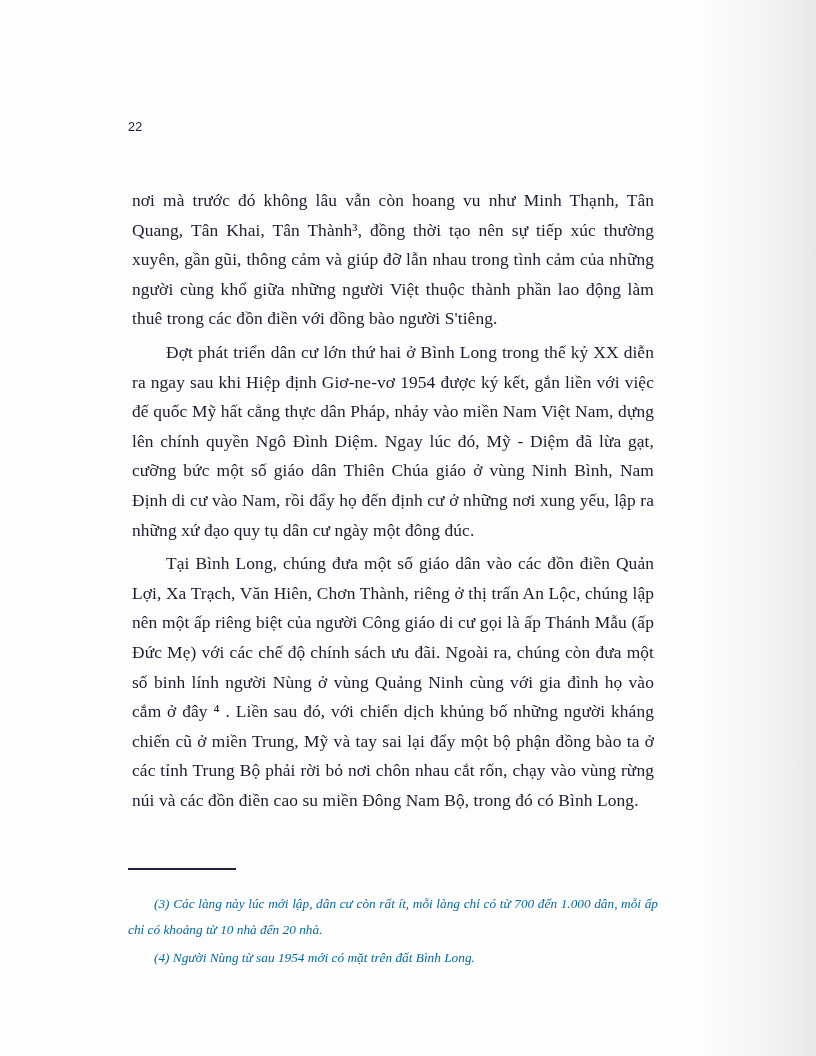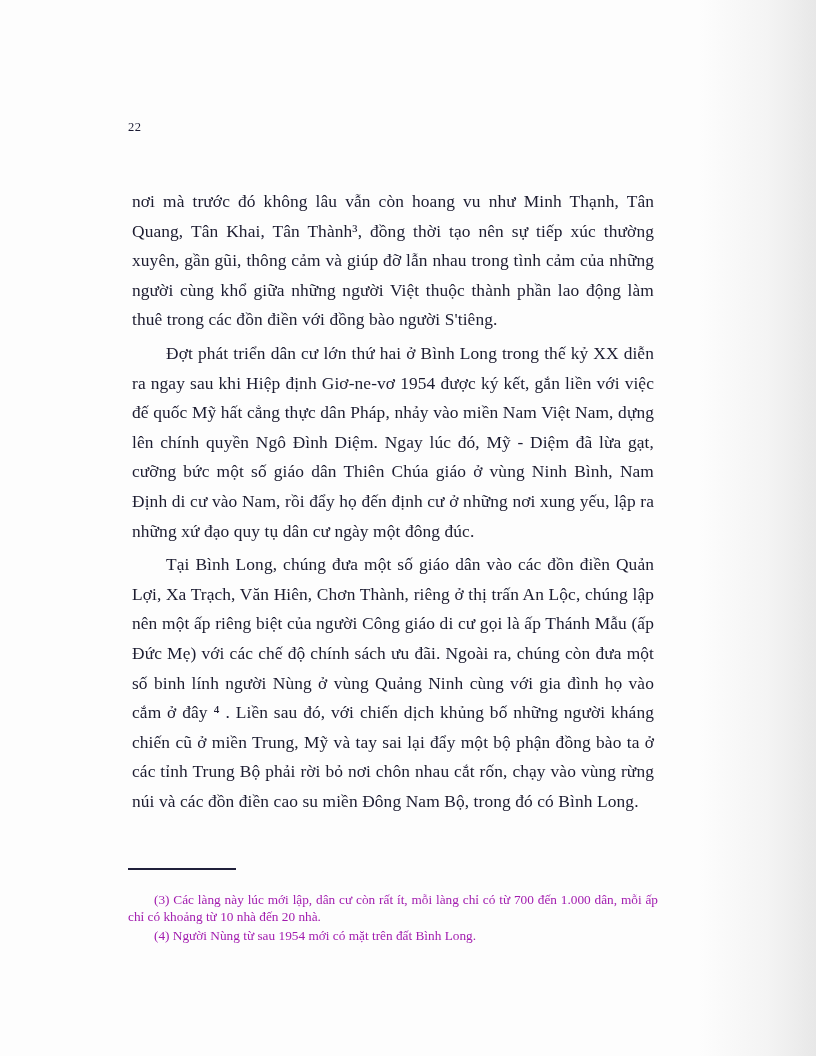--- a/index.html
+++ b/index.html
@@ -41,21 +41,21 @@
     font-size: 12.5px;
     letter-spacing: 0.4px;
     color: #1b1b33;
     display: flex;
     align-items: baseline;
     gap: 17px;
     margin-bottom: 52px;
     white-space: nowrap;
   }
   .folio {
-    font-family: Liberation Serif, serif;
+    font-family: Liberation Sans, sans-serif;
     font-size: 12.5px;
   }
   .body-text p {
     margin: 4px;
     font-size: 17.4px;
     line-height: 29.6px;
     text-align: justify;
     text-justify: inter-word;
     letter-spacing: 0.1px;
     color: #1c1c30;
@@ -71,23 +71,24 @@
   }
   .footnote-rule {
     width: 108px;
     height: 1.6px;
     background: #20203a;
     margin-bottom: 21px;
   }
   .footnote-area p {
     margin: 0 0 2px 0;
     font-size: 13.3px;
-    line-height: 17px;
+    line-height: 26px;
+    font-style: italic;
     text-align: justify;
-    color: #a21caf;
+    color: #0369a1;
   }
   .footnote-area p.fn-indent {
     text-indent: 26px;
   }
 </style>
 </head>
 <body>
 
 <div class="page">
   <div class="edge-shade"></div>

